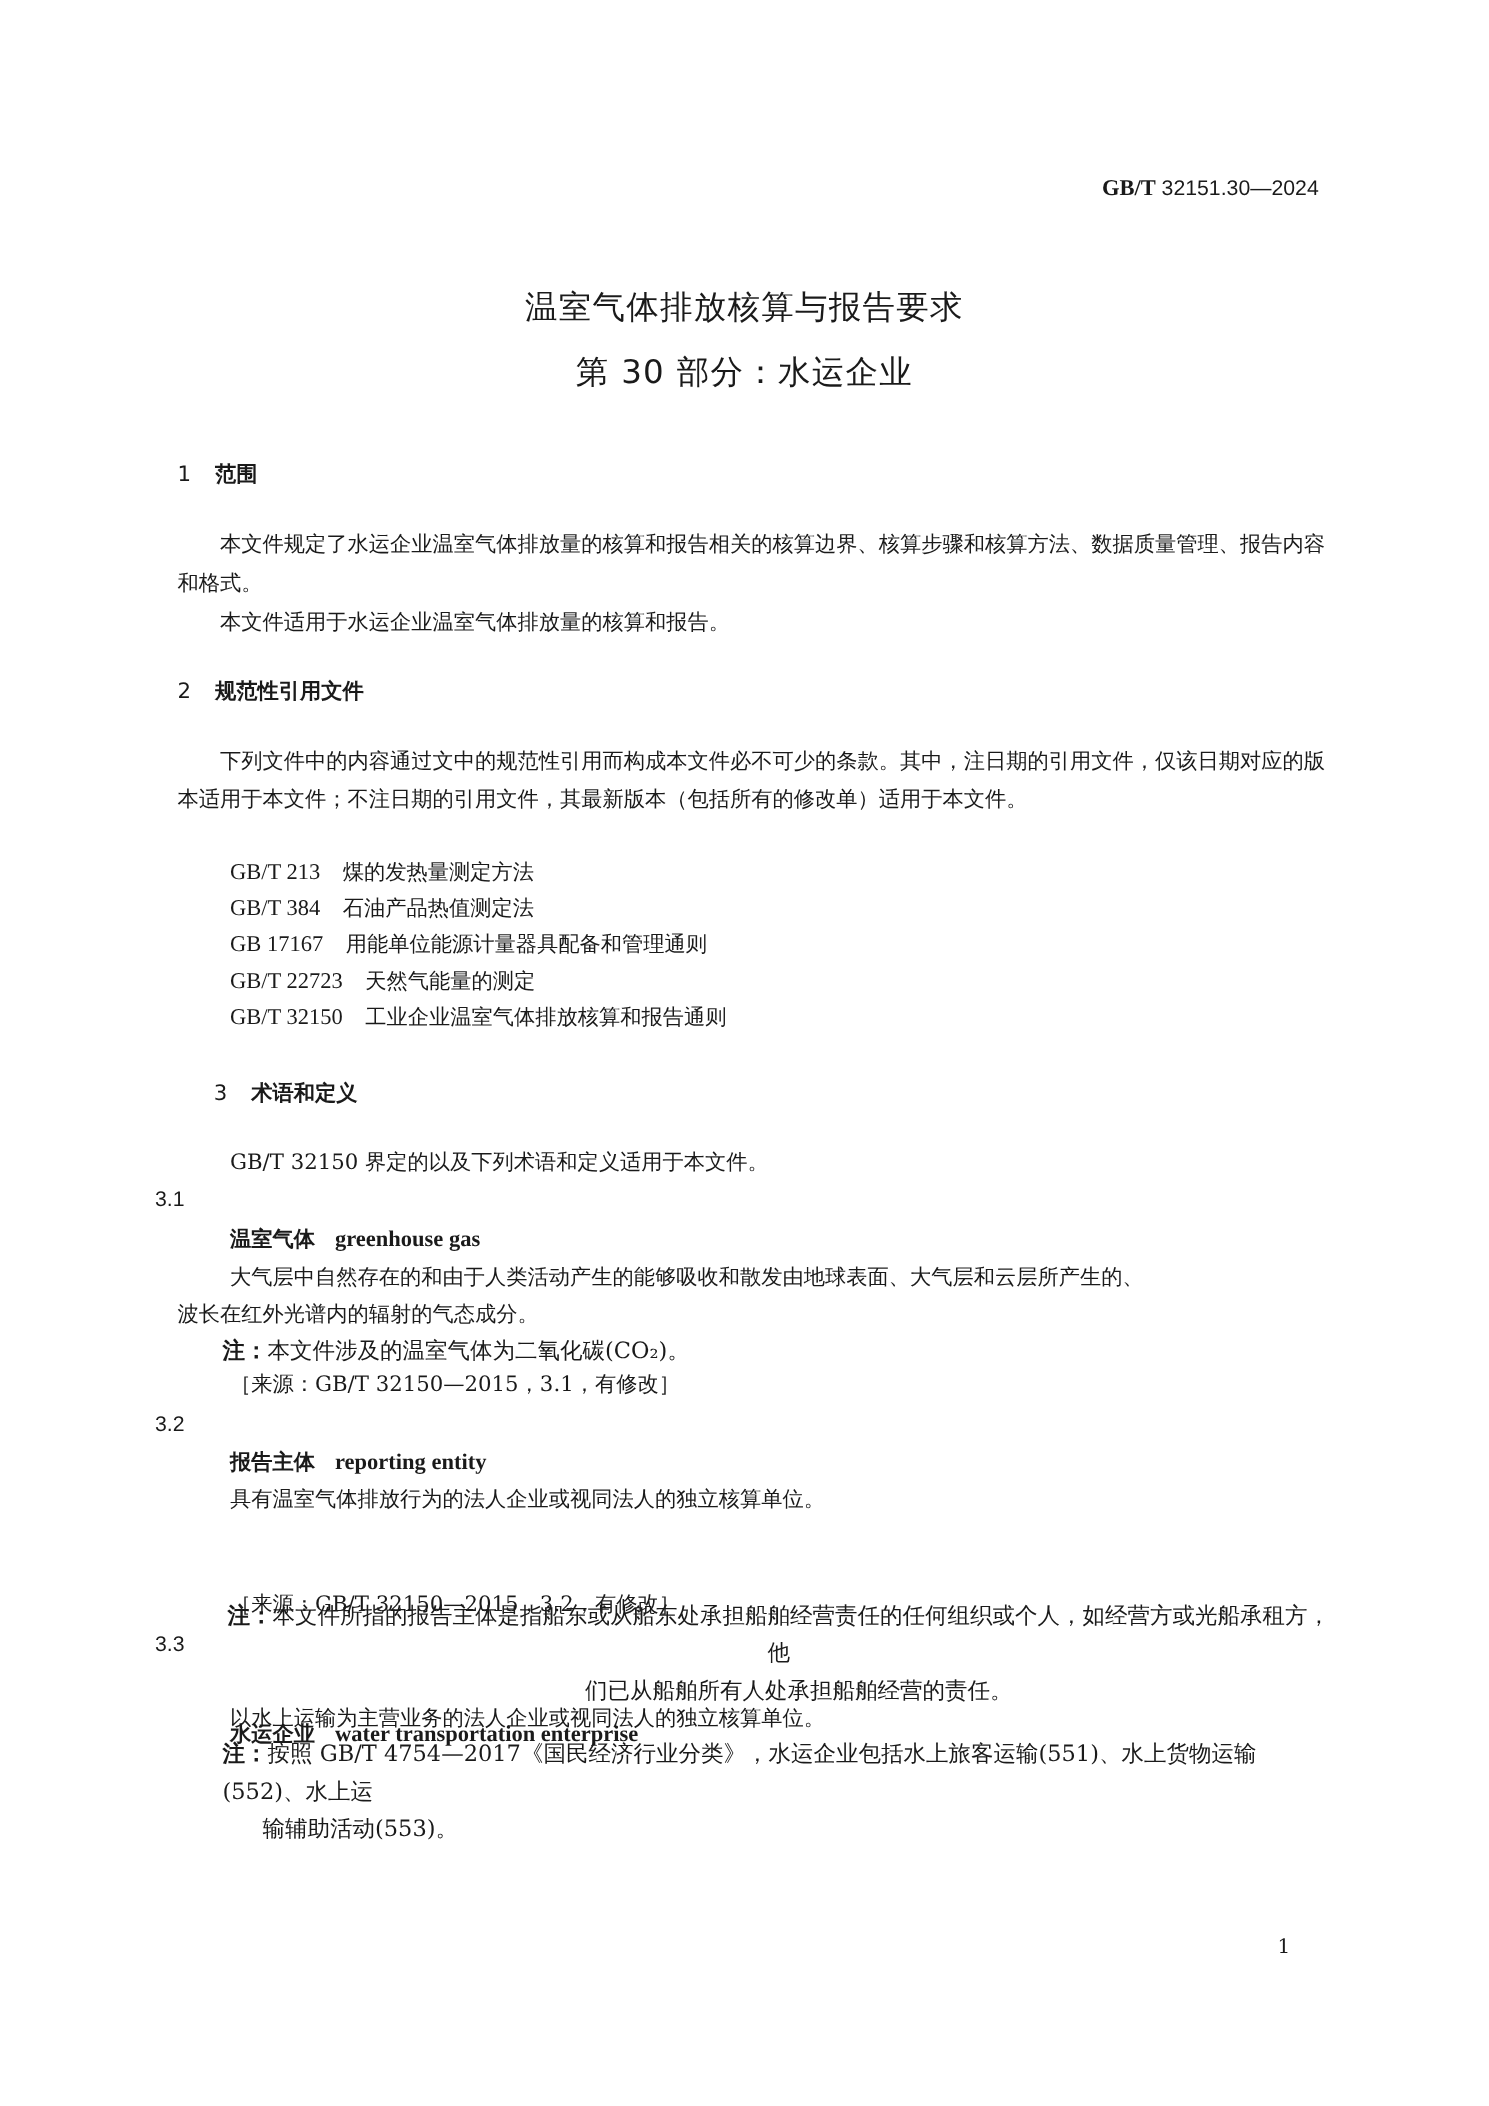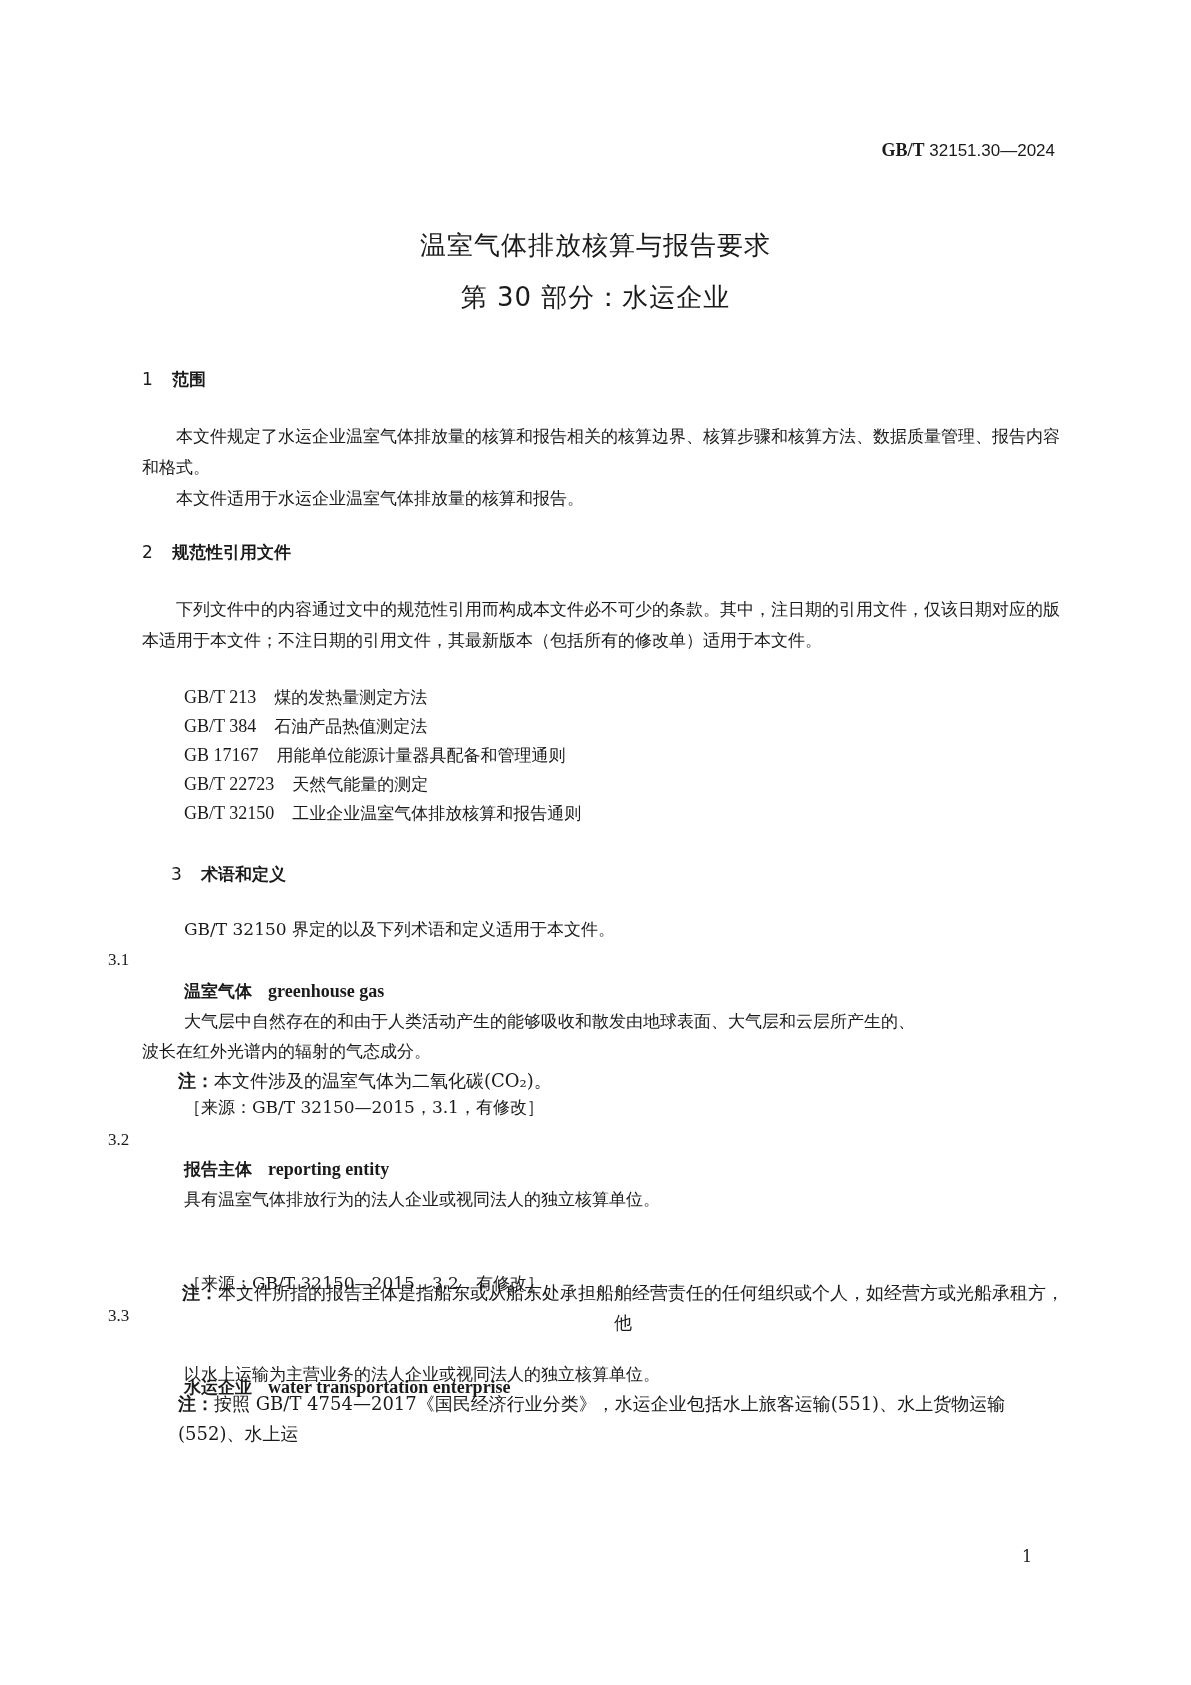--- a/index.html
+++ b/index.html
@@ -19,21 +19,21 @@
       font-family: "DejaVu Sans", sans-serif; font-size: 26px; letter-spacing: 1px;
     }
     .sec-head {
       left: 142px; font-family: "DejaVu Sans", sans-serif; font-size: 17px; font-weight: bold;
     }
     .sec-head .num { font-weight: normal; display: inline-block; width: 30px; }
     .para { left: 142px; width: 920px; font-size: 17px; line-height: 31px; white-space: normal; }
     .para .indent { display: inline-block; width: 34px; }
     .ref { left: 184px; font-size: 17px; }
     .ref .code { display: inline-block; min-width: 0; margin-right: 18px; font-family: "Liberation Serif", serif; font-size: 18px; }
-    .term-num { left: 108px; font-family: Liberation Serif, serif; font-size: 17px; }
+    .term-num { left: 124px; font-family: Liberation Sans, sans-serif; font-size: 17px; }
     .term {
       left: 184px; font-size: 17px; font-weight: bold;
       font-family: "DejaVu Sans", sans-serif;
     }
     .term .en { font-family: "Liberation Serif", serif; font-size: 18px; margin-left: 16px; }
     .def { left: 184px; font-size: 17px; }
     .note { left: 178px; font-size: 18px; line-height: 30px; width: 890px; white-space: normal; }
     .note .label { font-weight: bold; font-family: "DejaVu Sans", sans-serif; }
     .note .cont { display: block; padding-left: 32px; }
     .src { left: 184px; font-size: 17px; }
@@ -101,25 +101,27 @@
 </div>
 <div class="abs src" style="top:1096px;">［来源：GB/T 32150—2015，3.1，有修改］</div>
 
 <div class="abs term-num" style="top:1130px;">3.2</div>
 <div class="abs term" style="top:1158px;">
   <span>报告主体</span><span class="en">reporting entity</span>
 </div>
 <div class="abs def" style="top:1188px;">具有温室气体排放行为的法人企业或视同法人的独立核算单位。</div>
 <div class="abs note" style="top:1278px;text-align:center;">
   <span class="label">注：</span><span>本文件所指的报告主体是指船东或从船东处承担船舶经营责任的任何组织或个人，如经营方或光船承租方，他</span>
+  <span class="cont">们已从船舶所有人处承担船舶经营的责任。</span>
 </div>
 <div class="abs src" style="top:1272px;">［来源：GB/T 32150—2015，3.2，有修改］</div>
 
 <div class="abs term-num" style="top:1306px;">3.3</div>
 <div class="abs term" style="top:1333px;margin-top:43px;">
   <span>水运企业</span><span class="en">water transportation enterprise</span>
 </div>
 <div class="abs def" style="top:1363px;">以水上运输为主营业务的法人企业或视同法人的独立核算单位。</div>
 <div class="abs note" style="top:1389px;">
   <span class="label">注：</span><span>按照 GB/T 4754—2017《国民经济行业分类》，水运企业包括水上旅客运输(551)、水上货物运输(552)、水上运</span>
+  <span class="cont">输辅助活动(553)。</span>
 </div>
 
 <div class="abs page-num">1</div>
 
 </body></html>

